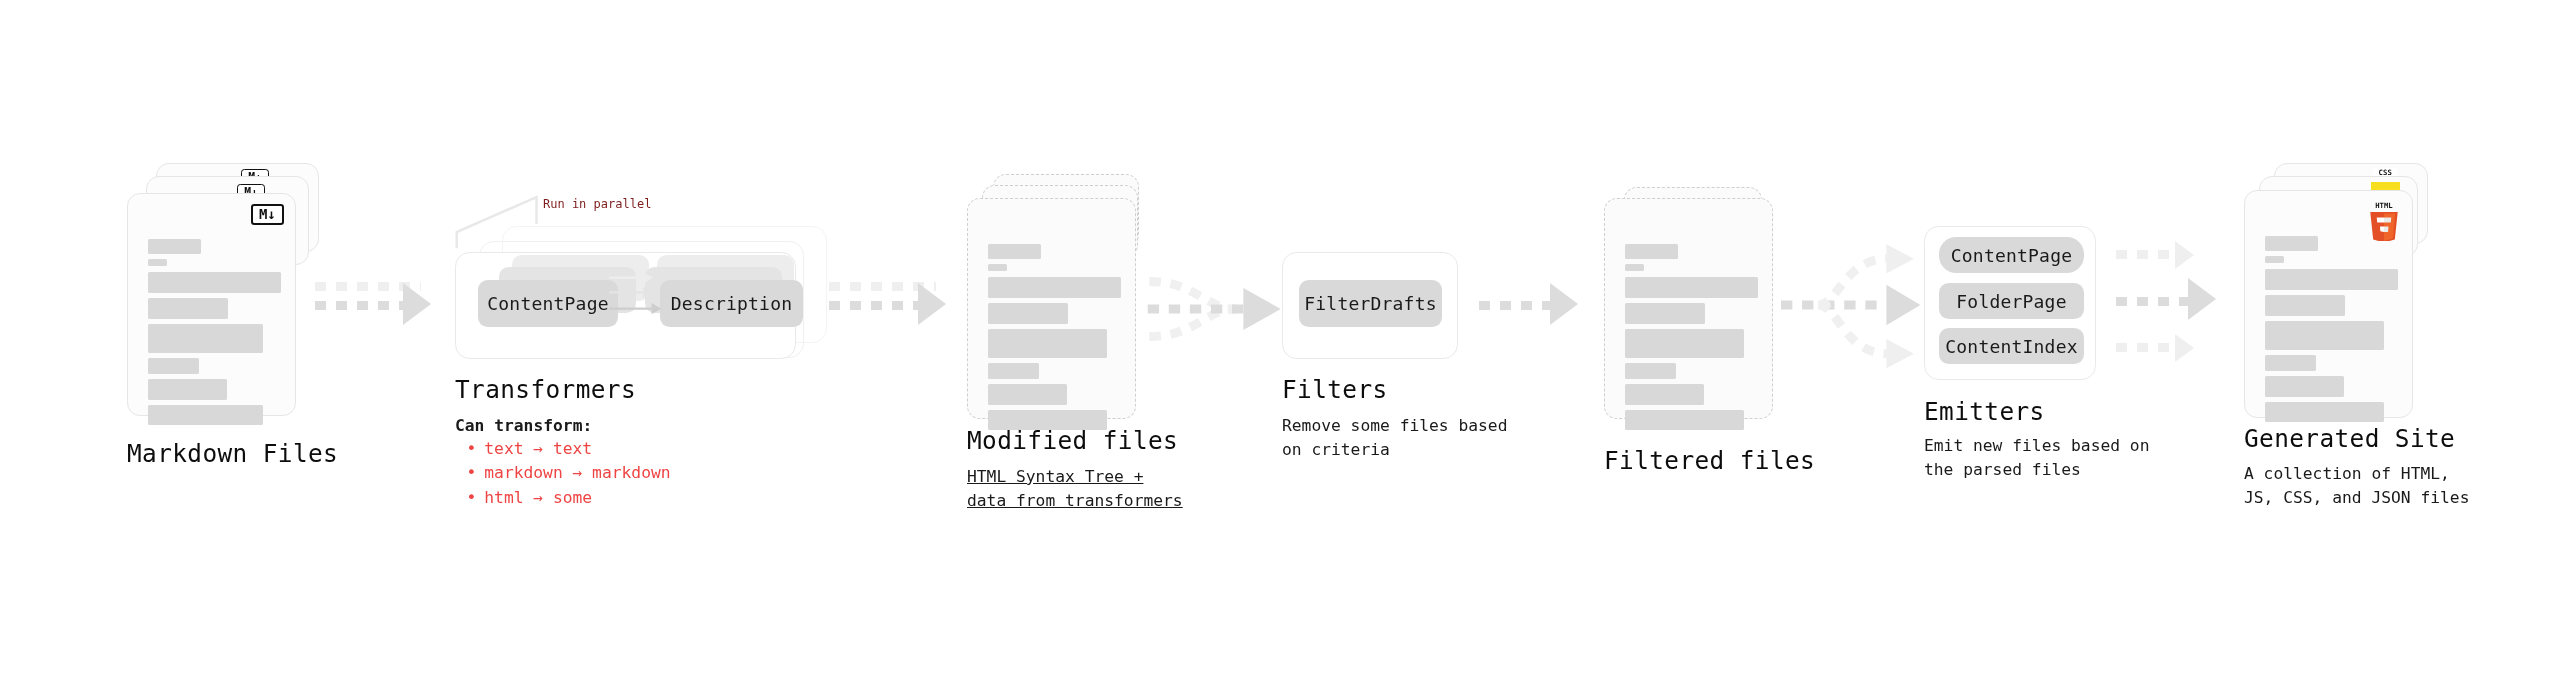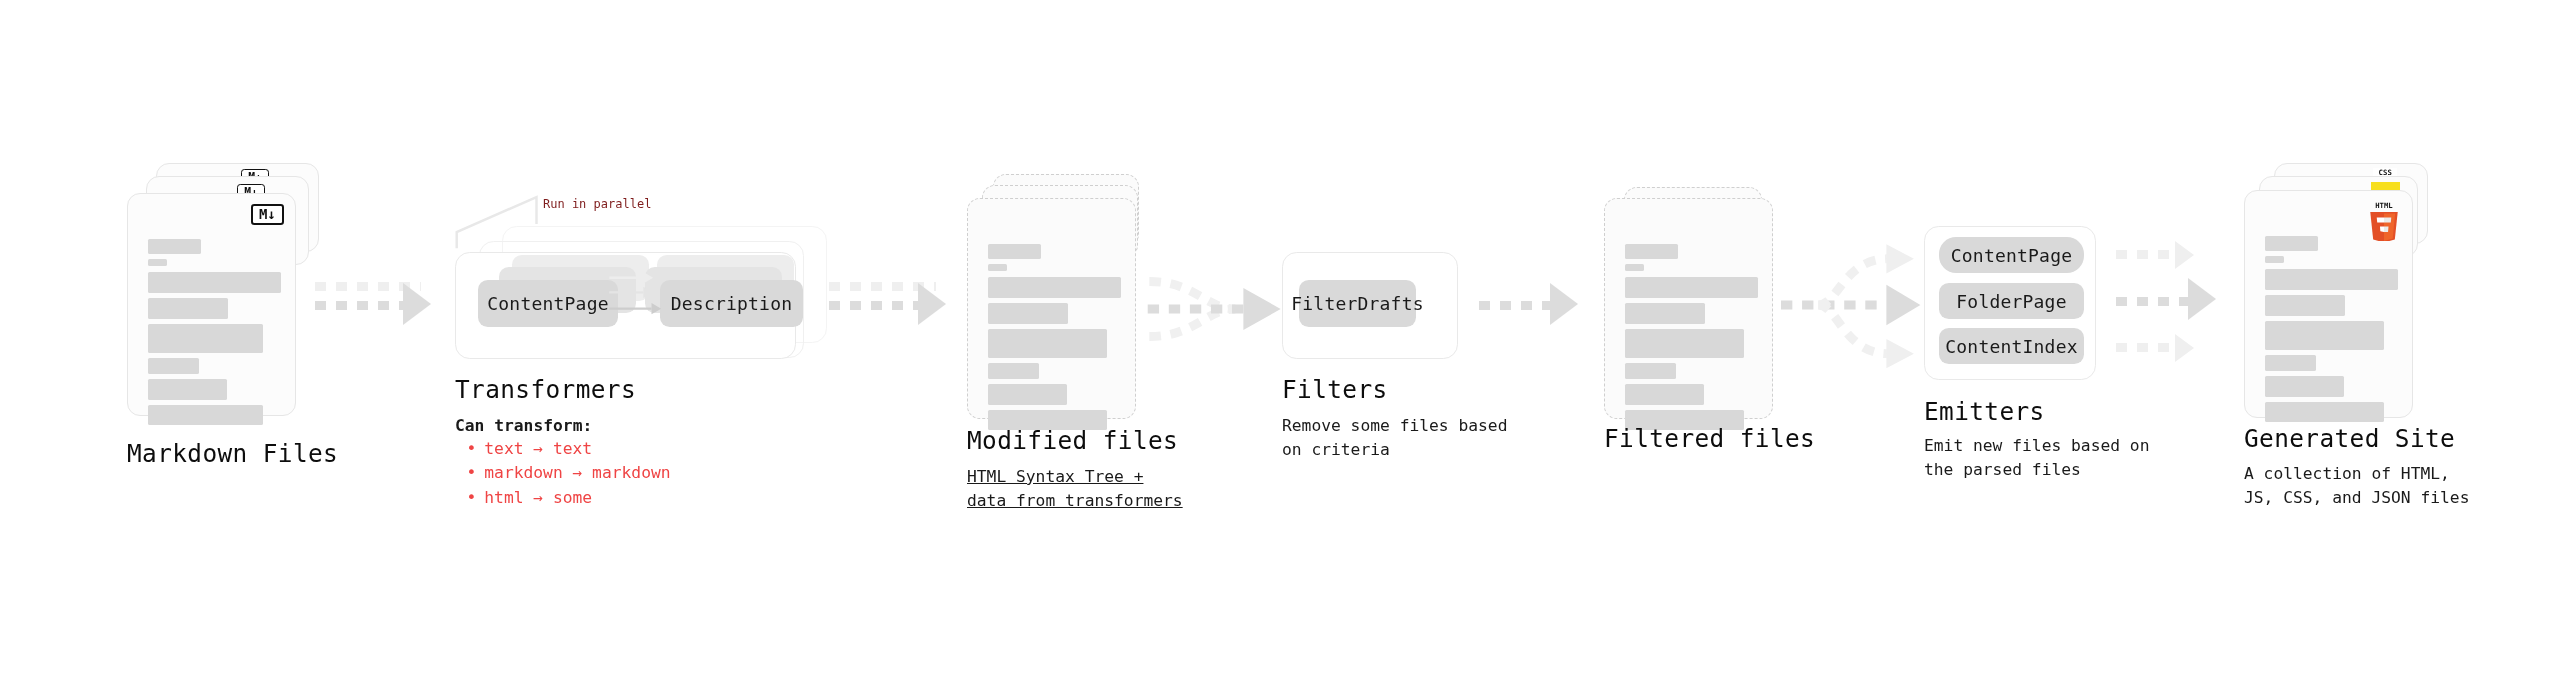--- a/index.html
+++ b/index.html
@@ -240,21 +240,21 @@
           <path d="M14 114 C 70 114, 84 80, 120 80" stroke="#f0f0f0"></path>
           <path d="M12 80 L 130 80" stroke="#dcdcdc"></path>
         </g>
         <polygon points="130,54 176,80 130,106" fill="#dcdcdc"></polygon>
       </svg>
     </div>
   </div>
 
   <div>
     <div class="group" style="left:1282px; top:252px; width:176px; height:107px;"></div>
-    <div class="pill" style="left:1299px; top:280px; width:117px; height:47px;">FilterDrafts</div>
+    <div class="pill" style="left:1299px; top:280px; width:143px; height:47px;">FilterDrafts</div>
     <div class="cap-title" style="left:1282px; top:375px;">Filters</div>
     <div class="cap-sub" style="left:1282px; top:414px;">Remove some files based
 on criteria</div>
   </div>
 
   <div>
     <div class="dots" style="left:1479px; top:301px; width:91px;"></div>
     <div class="tri" style="left:1550px; top:283px;"></div>
   </div>
 
@@ -263,21 +263,21 @@
     <div class="card dashed" style="left:1604px; top:198px; width:169px; height:221px;">
       <div class="skel" style="left:19.5px; top:45px; width:53px; height:14.6px;"></div>
       <div class="skel" style="left:19.5px; top:65px; width:19.5px; height:6.5px;"></div>
       <div class="skel" style="left:19.5px; top:78px; width:133px; height:21px;"></div>
       <div class="skel" style="left:19.5px; top:104px; width:80px; height:21px;"></div>
       <div class="skel" style="left:19.5px; top:130px; width:119px; height:29px;"></div>
       <div class="skel" style="left:19.5px; top:164px; width:51px; height:16.3px;"></div>
       <div class="skel" style="left:19.5px; top:185px; width:79px; height:21px;"></div>
       <div class="skel" style="left:19.5px; top:211px; width:119px; height:19.5px;"></div>
     </div>
-    <div class="cap-title" style="left:1604px; top:424px;text-align:center;">Filtered files</div>
+    <div class="cap-title" style="left:1604px; top:446px;text-align:center;">Filtered files</div>
   </div>
 
   <div>
     <div class="curve" style="left:1781px; top:228px;">
       <svg width="154" height="154" viewBox="0 0 190 190">
         <g fill="none" stroke-width="11" stroke-dasharray="14 12">
           <path d="M0 95 L 130 95" stroke="#dcdcdc"></path>
           <path d="M46 95 C 70 95, 78 38, 132 38" stroke="#f0f0f0"></path>
           <path d="M46 95 C 70 95, 78 155, 132 155" stroke="#f0f0f0"></path>
         </g>

